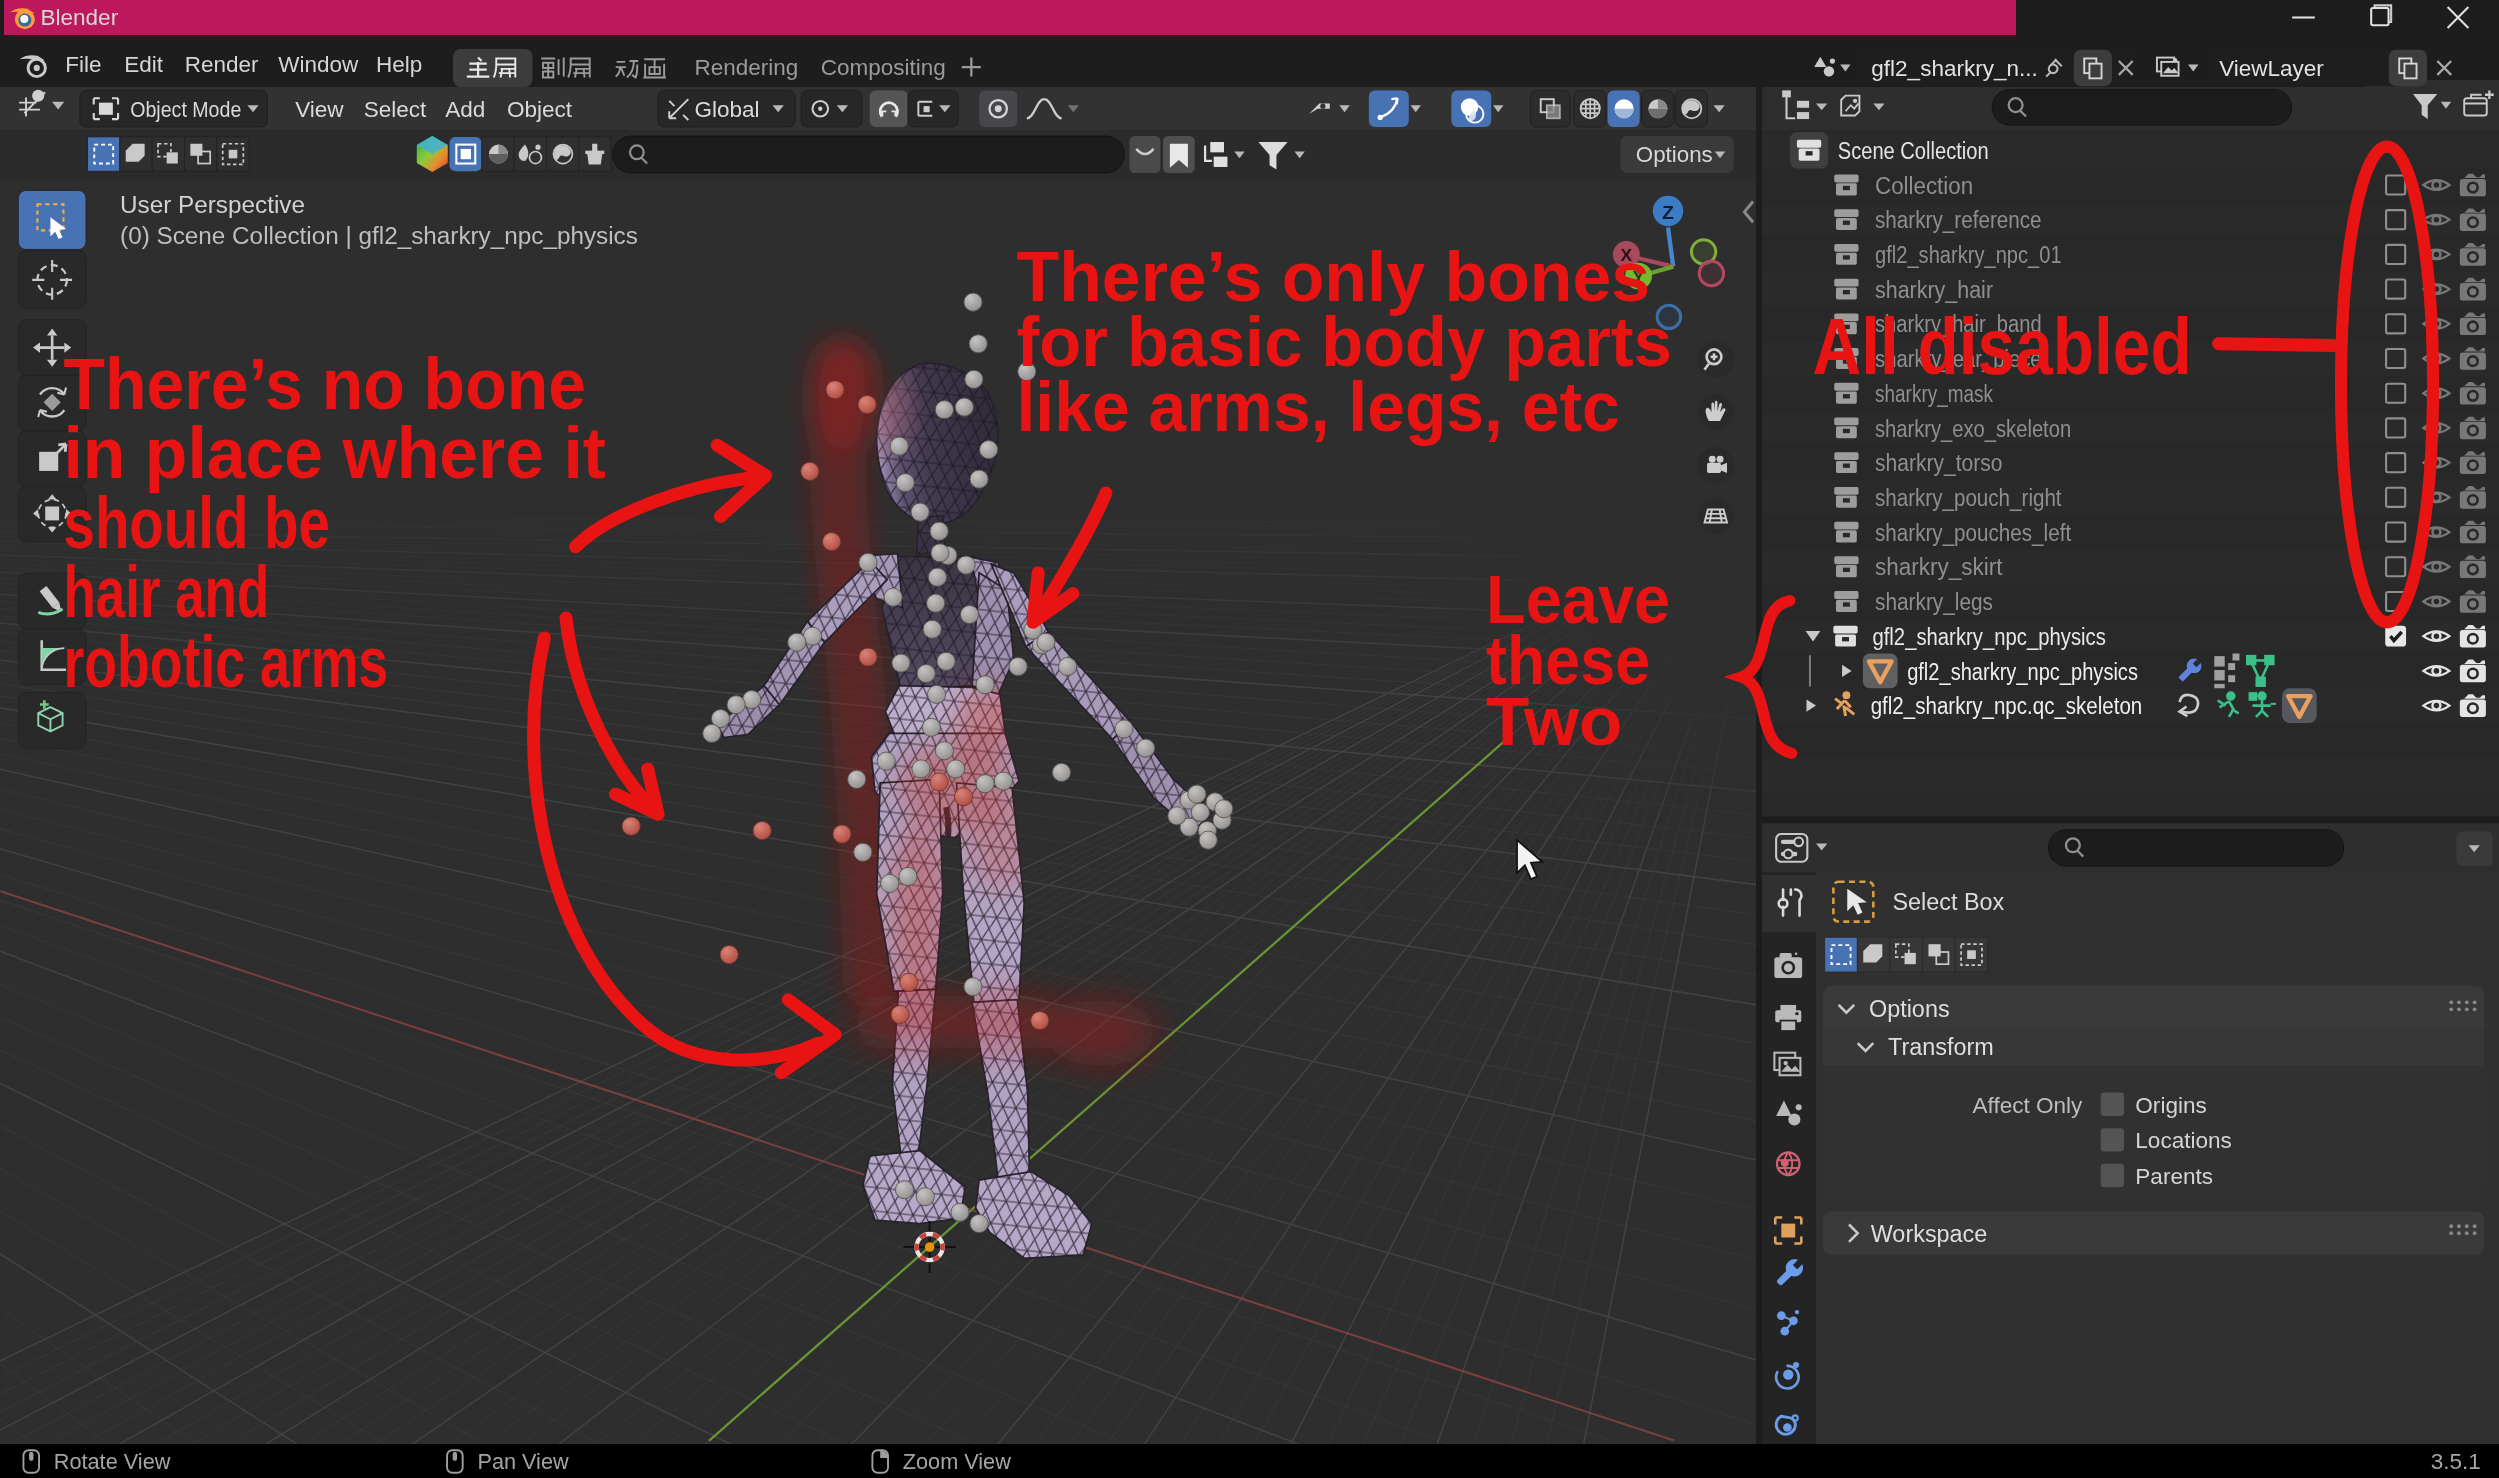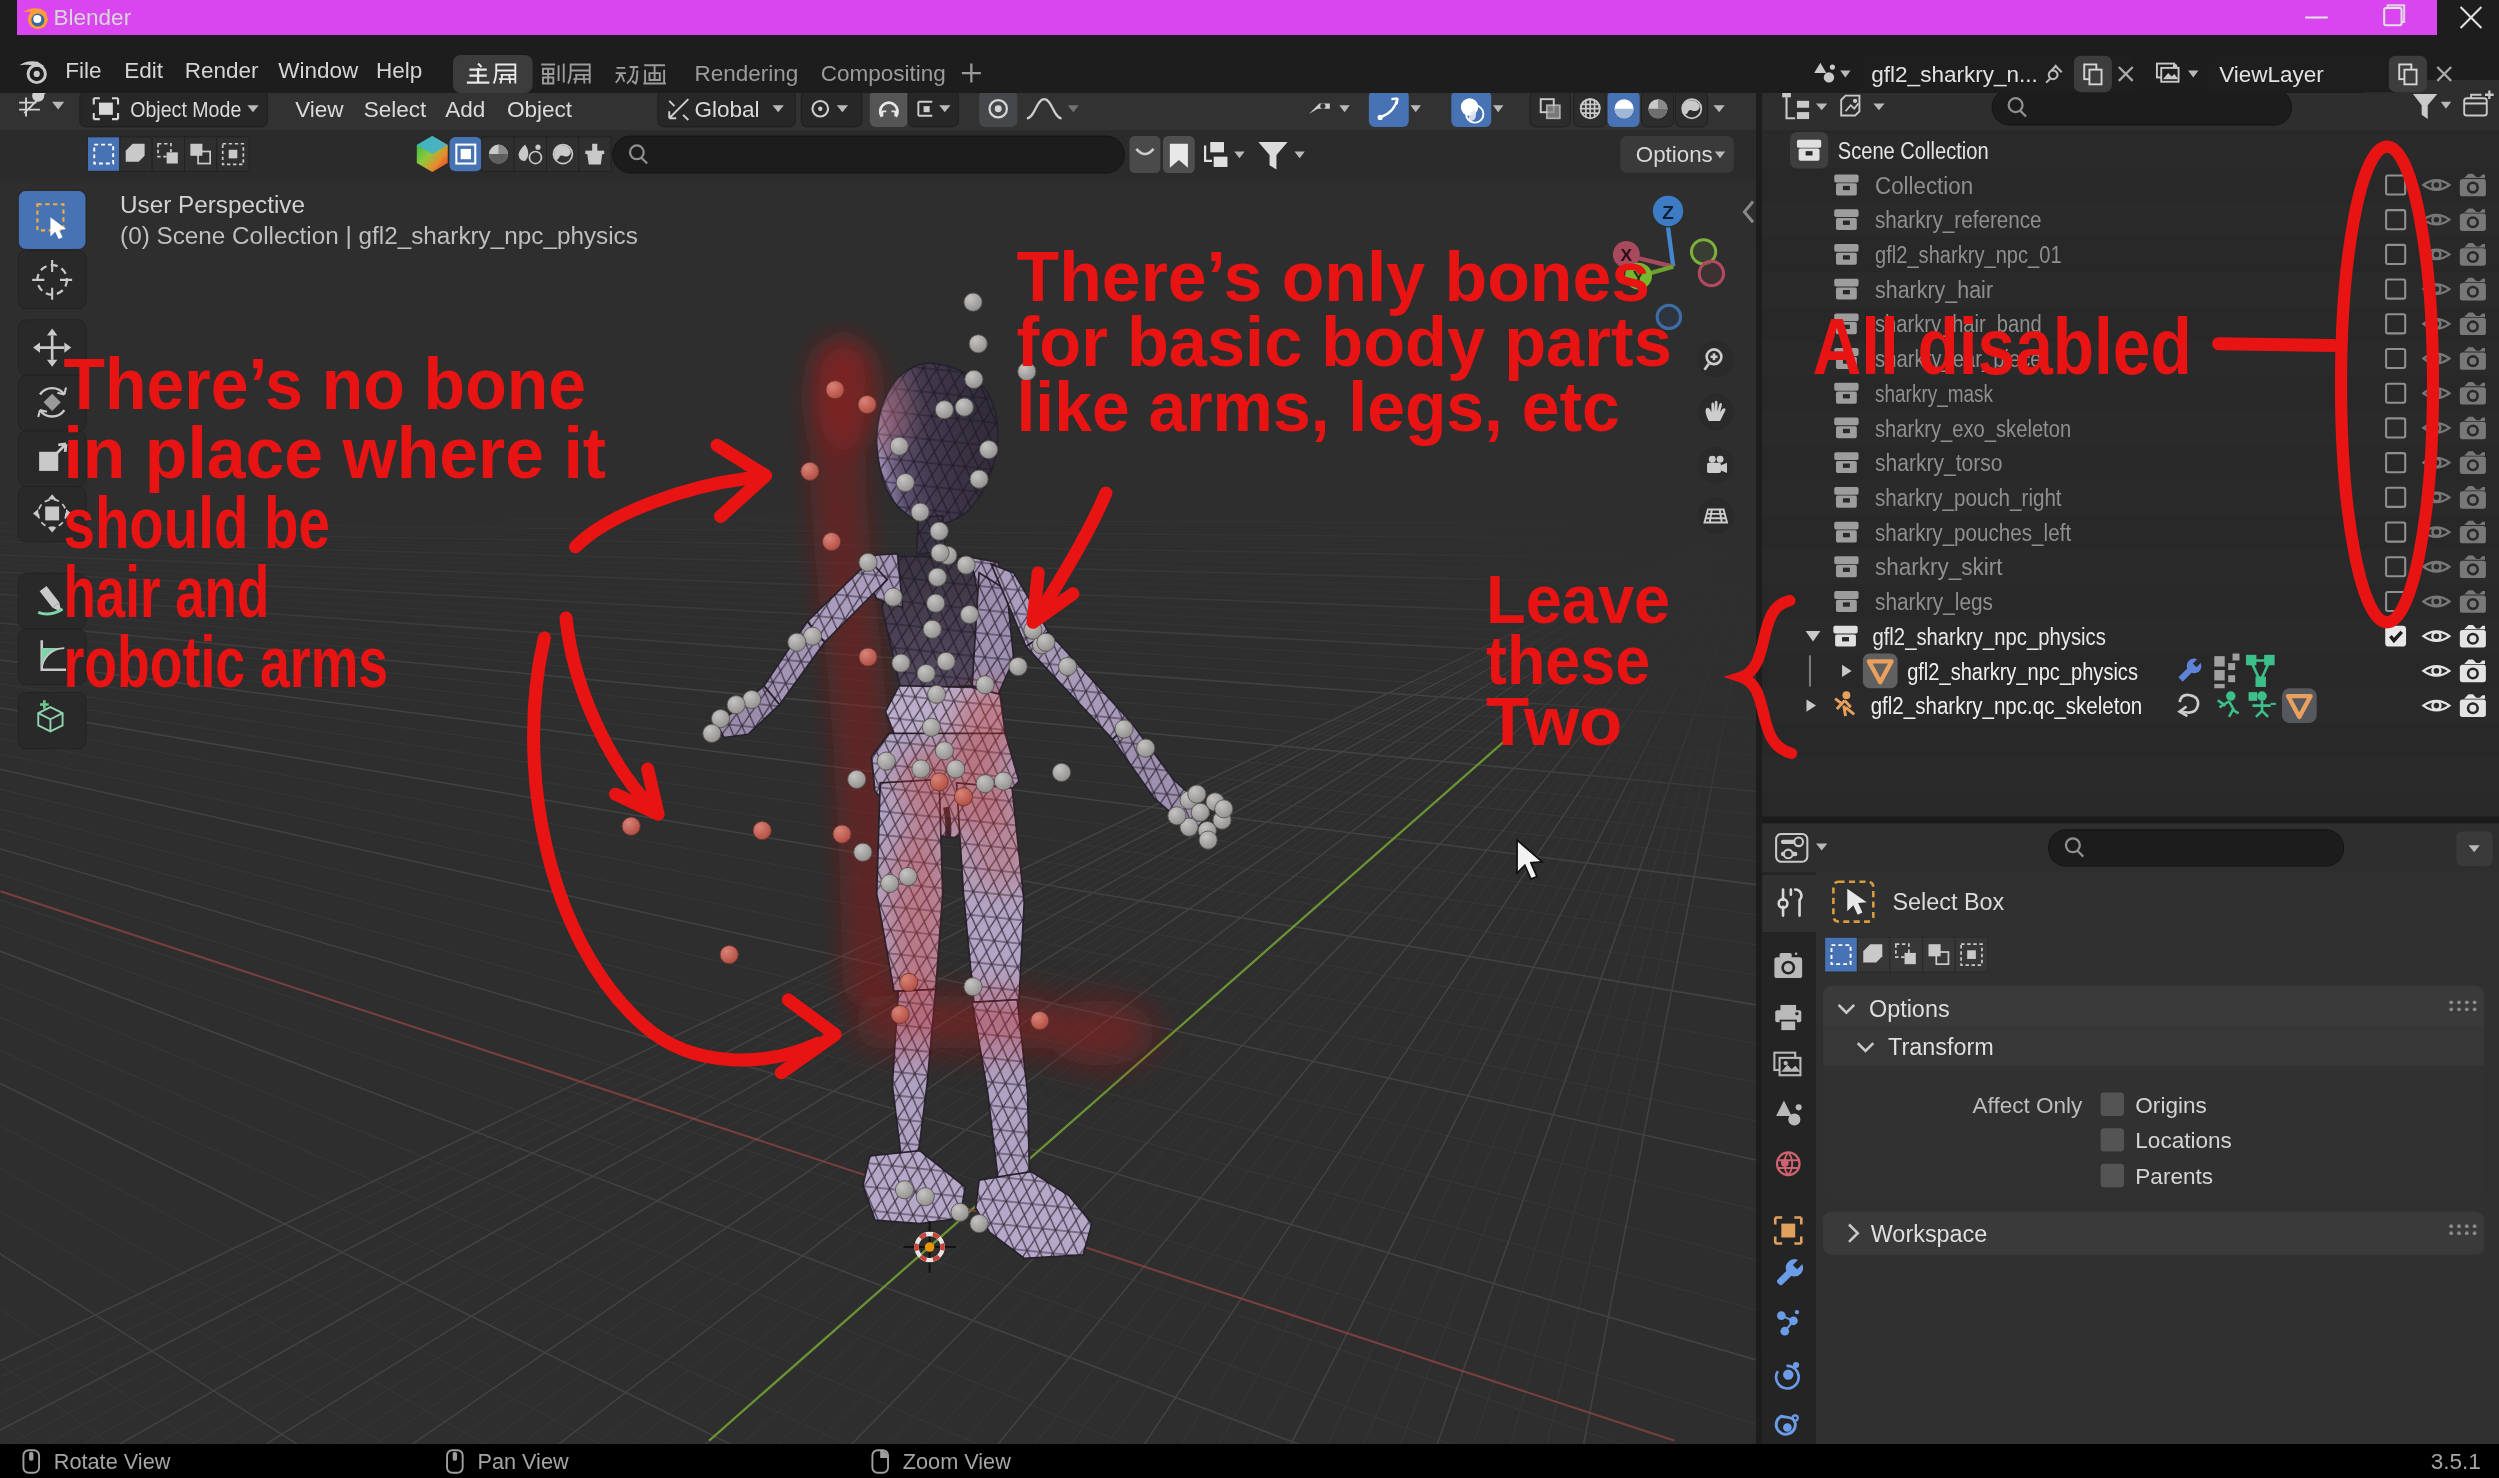--- a/index.html
+++ b/index.html
@@ -1,20 +1,20 @@
 <!DOCTYPE html>
 <html style="font-size:14px"><head><meta charset="utf-8">
 <style>
 *{margin:0;padding:0;box-sizing:border-box}
 html,body{width:2500px;height:1479px;overflow:hidden;background:#1d1d1d;
   font-family:"Liberation Sans",sans-serif;}
 .abs{position:absolute}
 #page{position:relative;width:2500px;height:1479px}
-#titlebar{left:17px;top:0;width:2420px;height:35px;background:#d946ef}
-#topbar{left:0;top:48px;width:2365px;height:45px;background:#1d1d1d}
+#titlebar{left:4px;top:0;width:2012px;height:35px;background:#be185d}
+#topbar{left:0;top:42px;width:2365px;height:45px;background:#1d1d1d}
 #statusbar{left:0;top:1444px;width:2500px;height:35px;background:#000000;color:#9e9e9e;font-size:21px}
 #viewport{left:0;top:80px;width:1756px;height:1364px;background:#2e2e2e;overflow:hidden}
 #rightcol{left:1762px;top:80px;width:738px;height:1273px;background:#282828}
 .vhead1{left:0;top:0;width:1756px;height:50px;background:#323232}
 .vhead2{left:0;top:50px;width:1756px;height:49px;background:#2b2b2b}
 svg{display:block}
 </style></head><body>
 <div id="page">
 <div class="abs" id="viewport">
       <svg width="1756" height="1364" viewBox="0 92 2023 1572">

